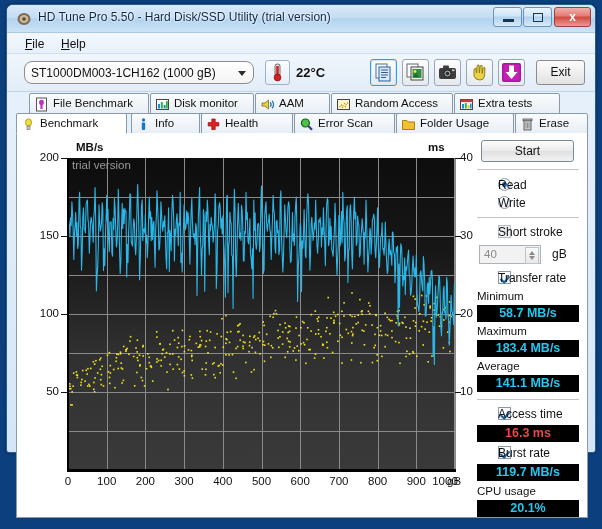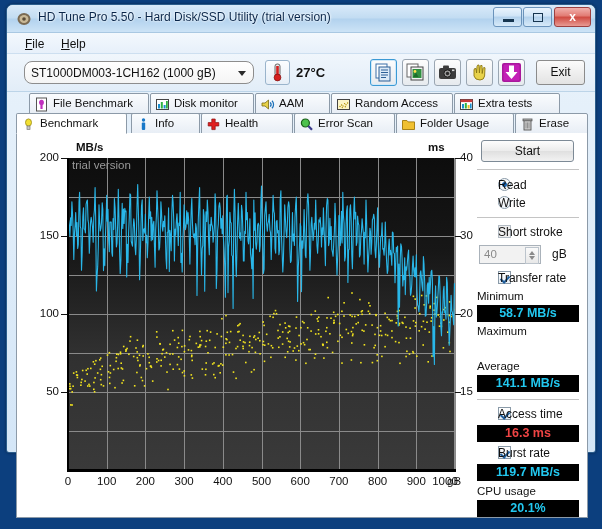--- a/index.html
+++ b/index.html
@@ -394,21 +394,21 @@
       <div id="drive-arrow"></div>
     </div>
 
     <div id="temp-box">
       <svg width="23" height="23" viewBox="0 0 23 23">
         <rect x="9" y="3" width="5" height="12" rx="2.2" fill="#e8e8e8" stroke="#444" stroke-width="0.8"></rect>
         <rect x="10.2" y="5" width="2.6" height="10" fill="#d52020"></rect>
         <circle cx="11.5" cy="16.5" r="3.4" fill="#d52020" stroke="#7a1010" stroke-width="0.7"></circle>
       </svg>
     </div>
-    <div id="temp-text">27°C</div>
+    <div id="temp-text">22°C</div>
 
     <div class="tbtn" id="tb-copy">
       <svg width="25" height="25" viewBox="0 0 25 25">
         <rect x="5" y="4" width="11" height="14" fill="#ffffff" stroke="#3a6fa8" stroke-width="1"></rect>
         <rect x="8" y="7" width="11" height="14" fill="#dceaf7" stroke="#2c5f96" stroke-width="1"></rect>
         <g stroke="#2c5f96" stroke-width="1">
           <line x1="10" y1="10" x2="17" y2="10"></line>
           <line x1="10" y1="12.5" x2="17" y2="12.5"></line>
           <line x1="10" y1="15" x2="17" y2="15"></line>
           <line x1="10" y1="17.5" x2="15" y2="17.5"></line>
@@ -1066,21 +1066,21 @@
       <div class="ytick" style="top:257px"></div>
       <div class="ylab-l" style="left:4px; top:250px">50</div>
 
       <div class="ytick-r" style="top:23px"></div>
       <div class="ylab-r" style="top:16px">40</div>
       <div class="ytick-r" style="top:101px"></div>
       <div class="ylab-r" style="top:94px">30</div>
       <div class="ytick-r" style="top:179px"></div>
       <div class="ylab-r" style="top:172px">20</div>
       <div class="ytick-r" style="top:257px"></div>
-      <div class="ylab-r" style="top:250px">15</div>
+      <div class="ylab-r" style="top:250px">10</div>
 
       <div class="xlab" style="left:29px">0</div>
       <div class="xlab" style="left:67.7px">100</div>
       <div class="xlab" style="left:106.4px">200</div>
       <div class="xlab" style="left:145.1px">300</div>
       <div class="xlab" style="left:183.8px">400</div>
       <div class="xlab" style="left:222.5px">500</div>
       <div class="xlab" style="left:261.2px">600</div>
       <div class="xlab" style="left:299.9px">700</div>
       <div class="xlab" style="left:338.6px">800</div>
@@ -1121,20 +1121,21 @@
 
       <div class="check-row" style="top:136px">
         <span class="cbox on"></span>
         <span>Transfer rate</span>
       </div>
 
       <div class="stat-label" style="top:155px">Minimum</div>
       <div class="stat-val" style="top:170px">58.7 MB/s</div>
 
       <div class="stat-label" style="top:190px">Maximum</div>
+      <div class="stat-val" style="top:205px">183.4 MB/s</div>
 
       <div class="stat-label" style="top:225px">Average</div>
       <div class="stat-val" style="top:240px">141.1 MB/s</div>
 
       <div class="sep" style="top:264px"></div>
 
       <div class="check-row" style="top:272px">
         <span class="cbox on"></span>
         <span>Access time</span>
       </div>

